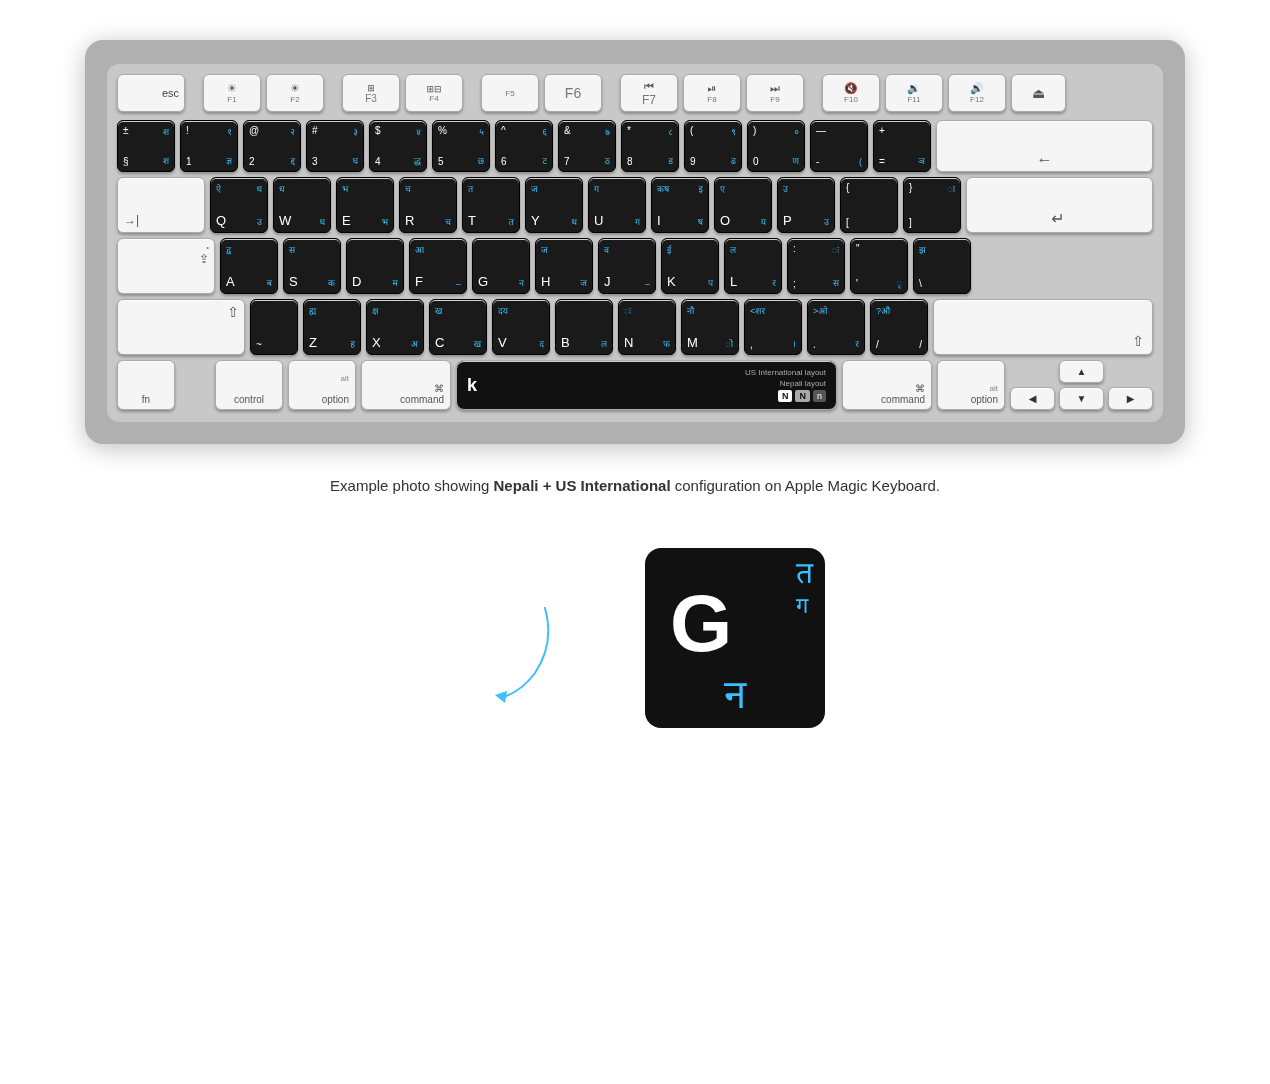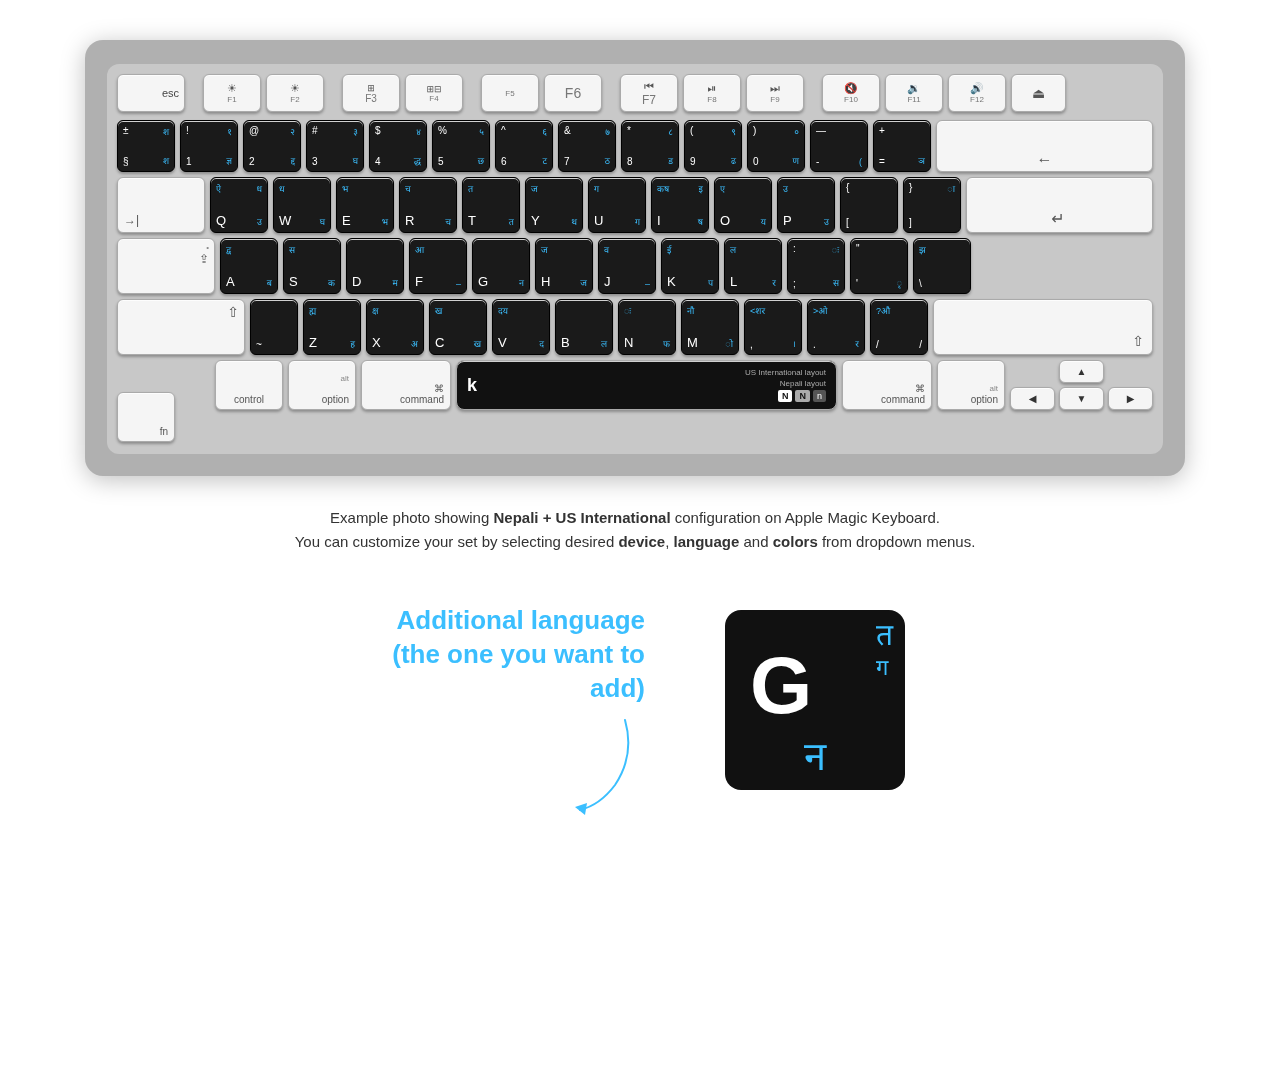--- a/index.html
+++ b/index.html
@@ -935,21 +935,21 @@
         </div>
       </div>
 
       <div class="key" style="flex:1;min-width:110px;height:56px;justify-content:flex-end;align-items:flex-end;padding-bottom:5px;padding-right:8px;">
         <span style="font-size:14px;color:#555">⇧</span>
       </div>
     </div>
 
     <div class="key-row">
 
-      <div class="key" style="min-width:58px;height:50px;justify-content:flex-end;align-items:flex-end;padding:4px 6px;margin-top:32px;">
+      <div class="key" style="min-width:58px;height:50px;justify-content:flex-end;align-items:center;padding:4px 6px;">
         <span style="font-size:10px;color:#555">fn</span>
       </div>
 
       <div class="key" style="min-width:68px;height:50px;justify-content:flex-end;align-items:center;padding:4px 6px;margin-left:35px;">
         <span style="font-size:10px;color:#555">control</span>
       </div>
 
       <div class="key" style="min-width:68px;height:50px;justify-content:flex-end;align-items:flex-end;padding:4px 6px;">
         <span style="font-size:8px;color:#888;margin-bottom:1px">alt</span>
         <br>
@@ -998,32 +998,25 @@
       </div>
     </div>
 
   </div>
 </div>
 
 <div class="description">
   <p>
     <span>Example photo showing </span><strong>Nepali + US International</strong><span> configuration on Apple Magic Keyboard.</span>
   </p>
-  <p>
-    <span>You can customize your set by selecting desired </span><strong>device</strong><span>, </span><strong>language</strong><span> and </span><strong>colors</strong><span> from dropdown menus.</span>
-  </p>
 </div>
 
 <div class="legend-section">
 
   <div class="legend-left">
-    <div class="add-lang">
-      <span>Additional language</span><br>
-      <span>(the one you want to add)</span>
-    </div>
 
     <svg width="120" height="80" viewBox="0 0 120 80" style="overflow:visible;display:block;margin-left:auto;margin-top:10px;">
       <path d="M 100 5 Q 110 40 90 70 Q 75 90 55 95" stroke="#3bbfff" stroke-width="2" fill="none" stroke-linecap="round"></path>
       <polygon points="50,92 60,100 62,88" fill="#3bbfff"></polygon>
     </svg>
   </div>
 
   <div class="legend-key-box">
     <span class="big-G">G</span>
 

